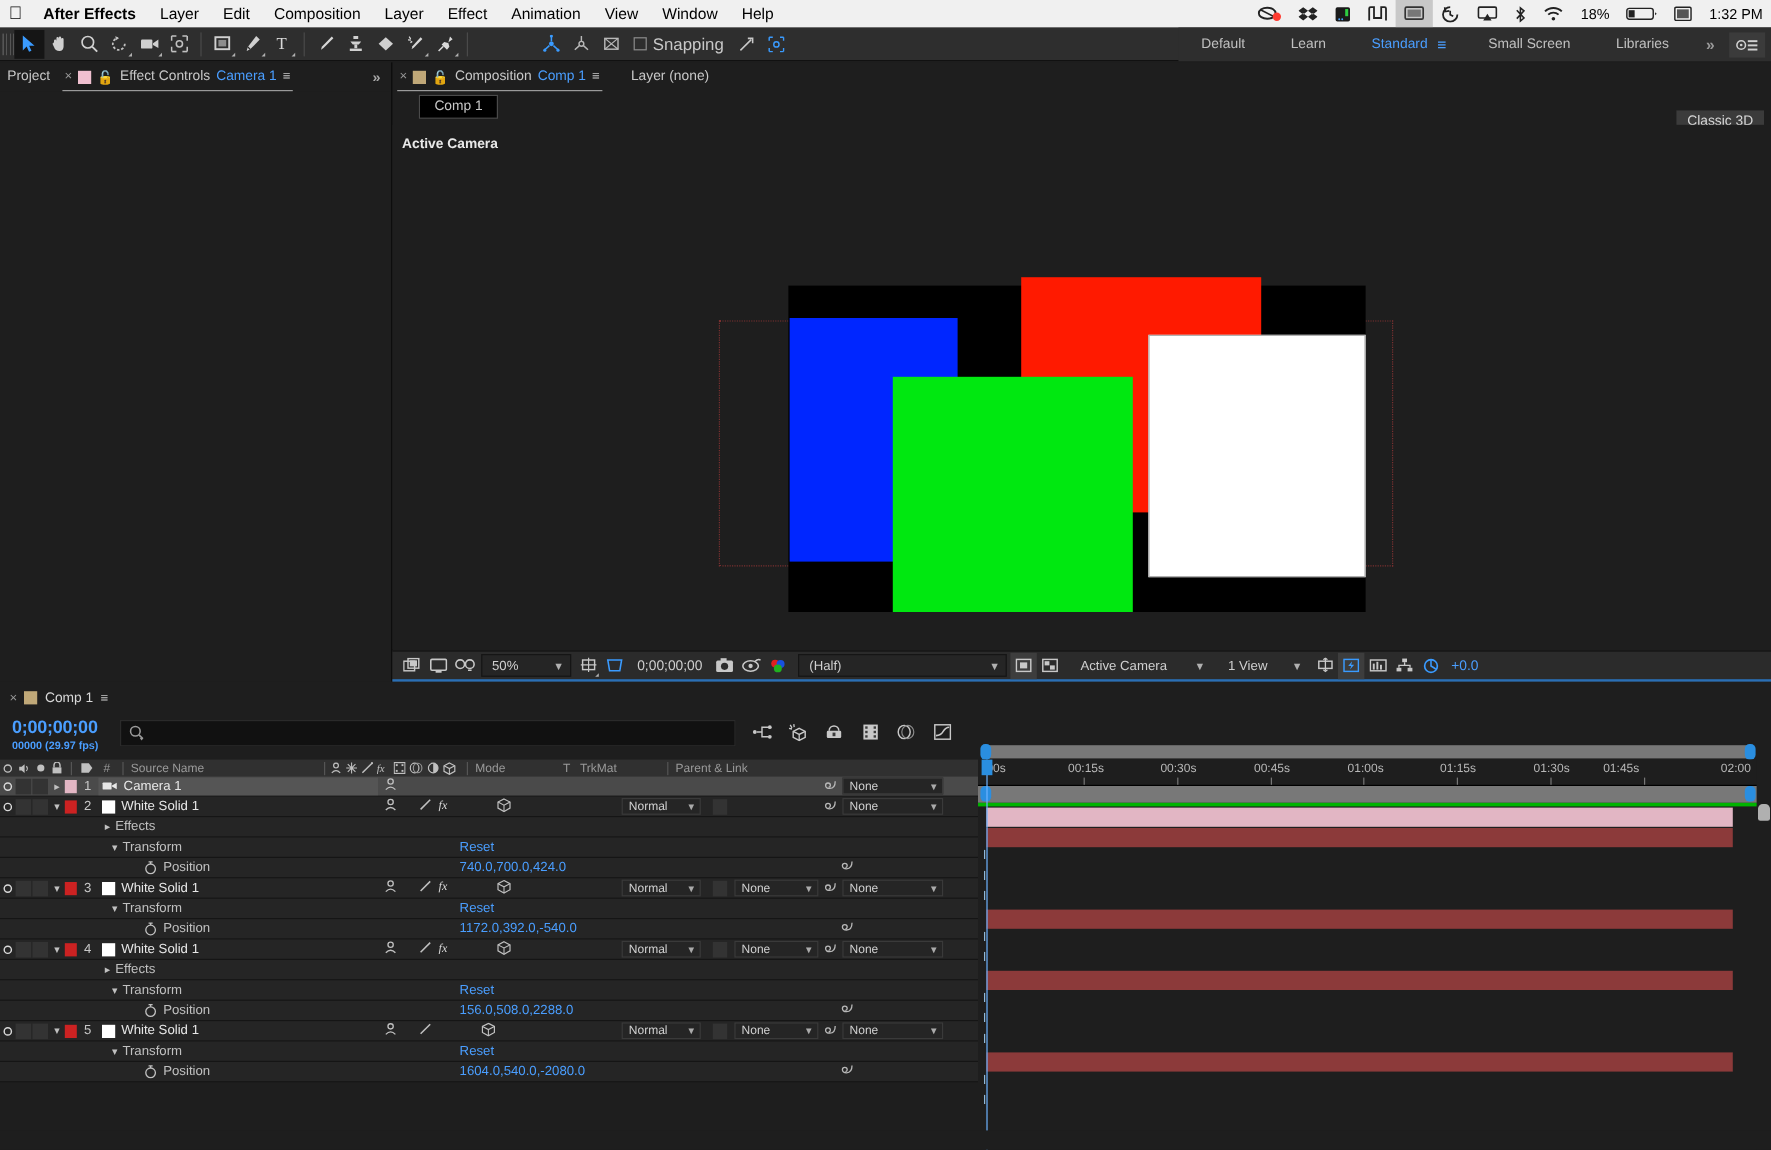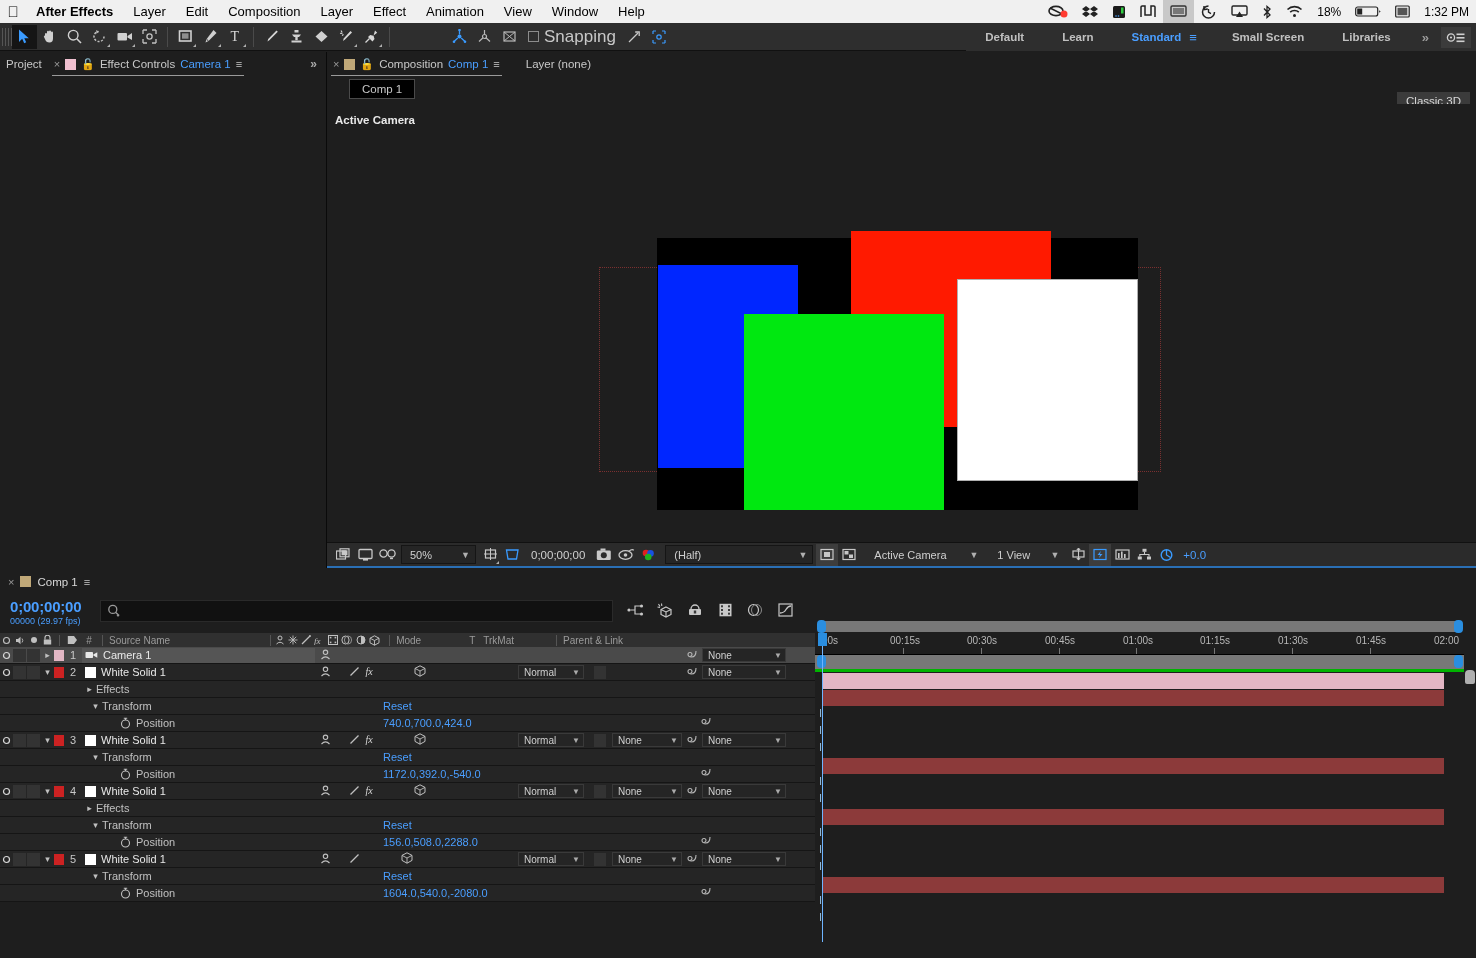--- a/index.html
+++ b/index.html
@@ -41,32 +41,32 @@
   }
   .tb-grip { width: 10px; height: 18px; margin-left: 2px;
     background: repeating-linear-gradient(to right, #555 0 1px, transparent 1px 3px); }
   .tb-btn {
     width: 25px; height: 24px; display: flex; align-items: center; justify-content: center;
     position: relative;
   }
   .tb-btn.sel { background: #151515; }
   .tb-sep { width: 1px; height: 20px; background: #4a4a4a; margin: 0 5px; }
   .tb-snapbox {
-    display: flex; align-items: center; gap: 5px; padding: 0 6px; font-size: 17px; color: #c8c8c8;
+    display: flex; align-items: center; gap: 5px; padding: 0 6px; font-size: 14px; color: #c8c8c8;
   }
   .sq-check { width: 11px; height: 11px; border: 1px solid #8c8c8c; background: #2e2e2e; }
   .tb-corner { position: absolute; right: 2px; bottom: 2px; width: 0; height: 0;
     border-left: 3px solid transparent; border-bottom: 3px solid #b0b0b0; }
 
   #workspace-bar {
     position: absolute; right: 0; top: 23px; height: 28px;
     display: flex; align-items: center; font-size: 11.5px; color: #c0c0c0;
     background: #2e2e2e;
   }
-  .ws-item { padding: 16px 19px; line-height: 28px; white-space: nowrap; font-weight: bold; }
+  .ws-item { padding: 16px 19px; line-height: 28px; white-space: nowrap; }
   .ws-item.sel { color: #4a9eff; padding-right: 4px; }
   .ws-menu { color: #4a9eff; padding: 0 16px 0 4px; font-size: 13px; }
   .ws-chev { padding: 0 12px; color: #9a9a9a; font-weight: bold; font-size: 13px; }
   .ws-gear { width: 30px; height: 21px; background: #3b3b3b; display: flex;
     align-items: center; justify-content: center; margin-right: 5px; }
 
   
   #left-panel {
     position: absolute; left: 0; top: 52px; width: 325px; height: 516px;
     background: #1e1e1e;
@@ -146,21 +146,21 @@
 
   
   #timeline {
     position: absolute; left: 0; top: 570px; width: 1476px; height: 388px;
     background: #1e1e1e;
   }
   #tl-tabbar { height: 23px; display: flex; align-items: center; padding-left: 8px; gap: 6px; }
   #tl-toolrow { height: 38px; display: flex; align-items: center; position: relative; }
   #tc-block { width: 100px; padding-left: 10px; }
   #tc-main { color: #4a9eff; font-size: 15px; font-weight: bold; letter-spacing: -0.2px; }
-  #tc-sub { color: #4a9eff; font-size: 9px; margin-top: 1px; }
+  #tc-sub { color: #4a9eff; font-size: 9px; margin-top: 1px; font-weight: bold; }
   #tl-search {
     position: absolute; left: 100px; top: 7px; width: 513px; height: 22px;
     background: #111; border: 1px solid #2a2a2a; display: flex; align-items: center; padding-left: 6px;
   }
   #tl-icons { position: absolute; left: 625px; top: 6px; display: flex; gap: 10px; align-items: center; }
   .tl-ico { width: 20px; height: 22px; display: flex; align-items: center; justify-content: center; }
 
   
   #tl-colhead {
     position: absolute; top: 63px; left: 0; width: 815px; height: 14px;
@@ -566,21 +566,21 @@
           <path d="M11 3.2 Q14 0.5 15.8 2.2" fill="none" stroke="#c8c8c8" stroke-width="1.2"></path>
         </svg>
     </div>
     <div class="cb-ico">
       <svg width="15" height="14" viewBox="0 0 15 14">
           <circle cx="5" cy="5" r="3.3" fill="#e02020"></circle>
           <circle cx="9.5" cy="5.4" r="3.3" fill="#1850e0"></circle>
           <circle cx="7.2" cy="9" r="3.3" fill="#20b020"></circle>
         </svg>
     </div>
-    <div class="cb-dd" style="width:148px;margin-left:6px">
+    <div class="cb-dd" style="width:174px;margin-left:6px">
       <span>(Half)</span>
       <span class="cv">▼</span>
     </div>
     <div class="cb-ico on">
       <svg width="14" height="13" viewBox="0 0 14 13">
           <rect x="1" y="1.5" width="12" height="10" fill="none" stroke="#c8c8c8" stroke-width="1.2"></rect>
           <rect x="4" y="4" width="6" height="5" fill="#c8c8c8"></rect>
         </svg>
     </div>
     <div class="cb-ico">
@@ -1125,21 +1125,21 @@
     </div>
 
     <div id="tl-ruler">
       <span class="tick-lbl" style="left:7px">00s</span>
       <span class="tick-lbl" style="left:75px">00:15s</span>
       <span class="tick-lbl" style="left:152px">00:30s</span>
       <span class="tick-lbl" style="left:230px">00:45s</span>
       <span class="tick-lbl" style="left:308px">01:00s</span>
       <span class="tick-lbl" style="left:385px">01:15s</span>
       <span class="tick-lbl" style="left:463px">01:30s</span>
-      <span class="tick-lbl" style="left:541px">01:45s</span>
+      <span class="tick-lbl" style="left:521px">01:45s</span>
       <span class="tick-lbl" style="left:619px">02:00</span>
       <span class="tick-mark" style="left:88px"></span>
       <span class="tick-mark" style="left:166px"></span>
       <span class="tick-mark" style="left:244px"></span>
       <span class="tick-mark" style="left:321px"></span>
       <span class="tick-mark" style="left:399px"></span>
       <span class="tick-mark" style="left:477px"></span>
       <span class="tick-mark" style="left:555px"></span>
     </div>
 

